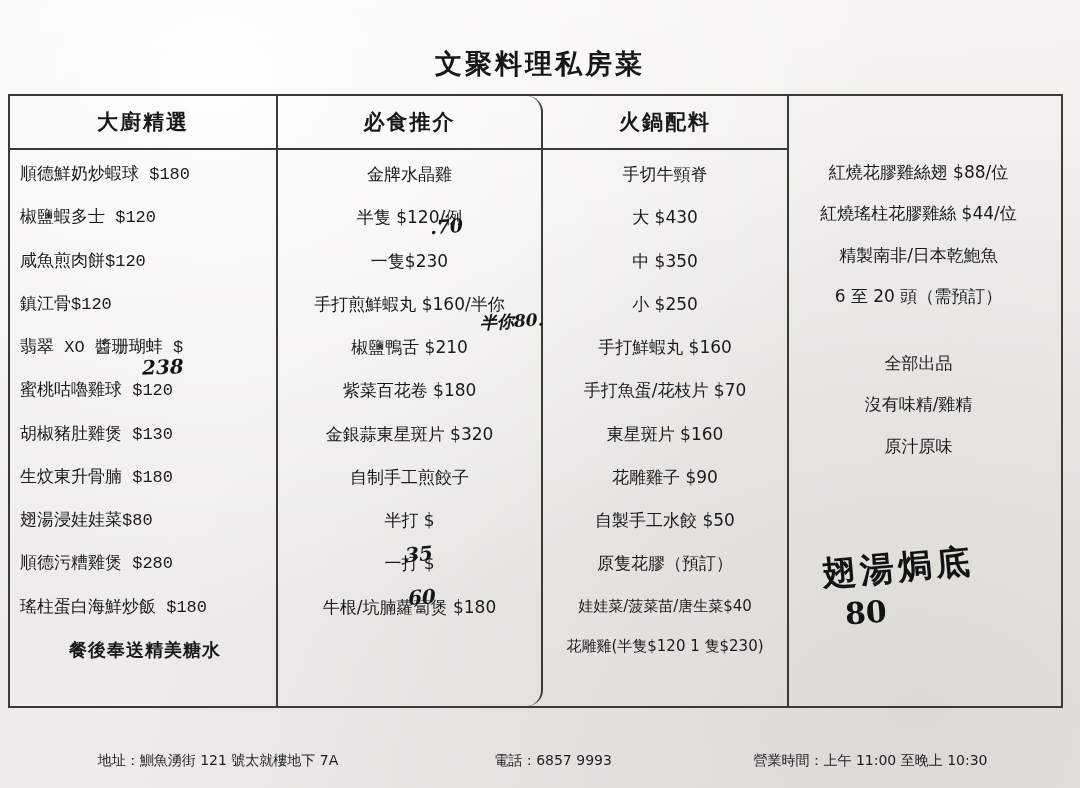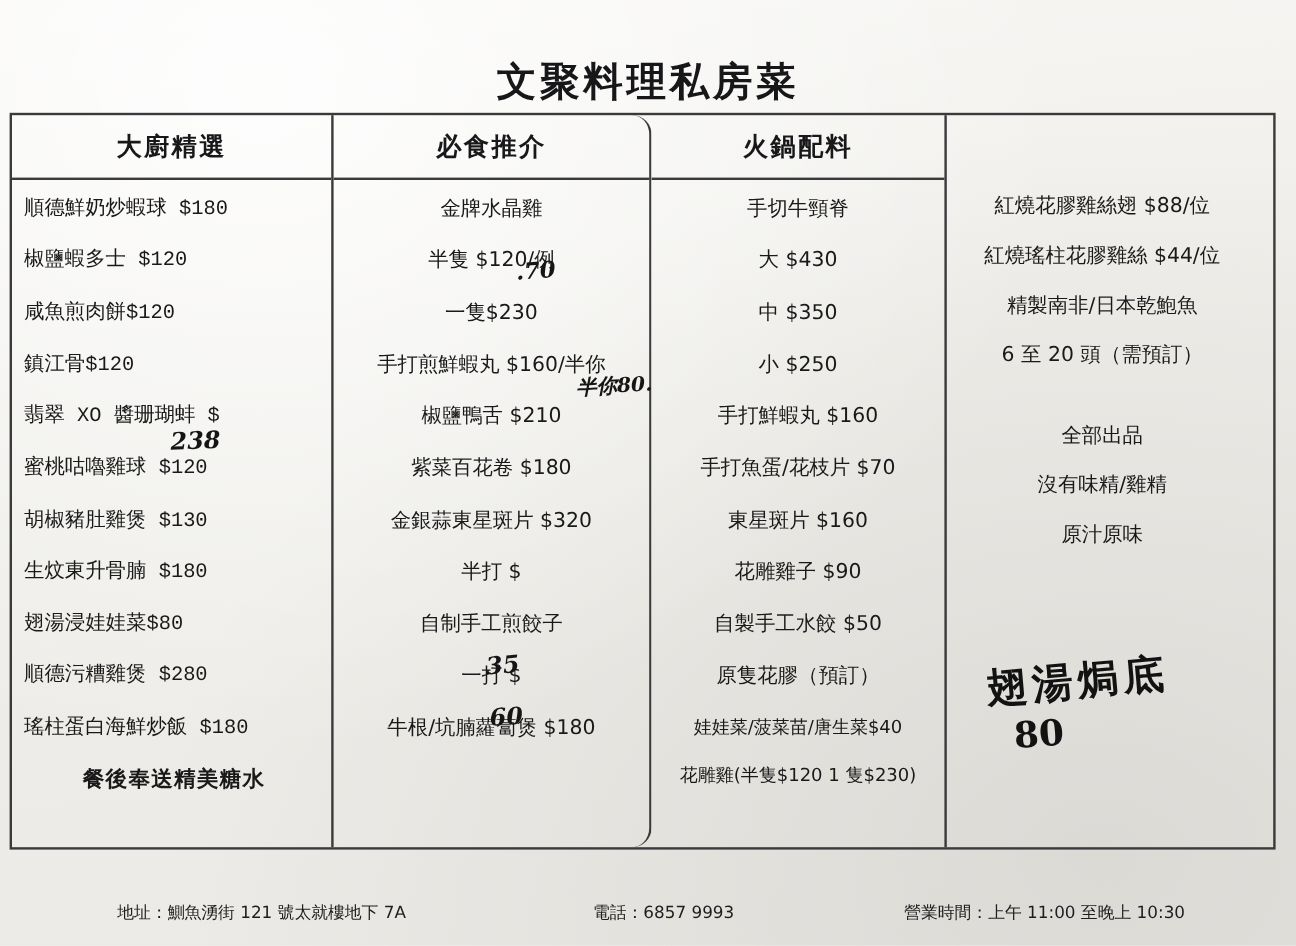--- a/index.html
+++ b/index.html
@@ -26,21 +26,21 @@
       radial-gradient(ellipse at 20% 10%, rgba(255,255,255,0.85), rgba(255,255,255,0) 55%),
       radial-gradient(ellipse at 85% 90%, rgba(180,178,172,0.30), rgba(255,255,255,0) 60%);
     pointer-events: none;
   }
   .title {
     position: absolute;
     top: 46px;
     left: 0;
     width: 1080px;
     text-align: center;
-    font-size: 33px;
+    font-size: 27px;
     font-weight: bold;
     letter-spacing: 3px;
     color: #17171a;
   }
   .grid {
     position: absolute;
     top: 94px;
     left: 8px;
     width: 1055px;
     height: 614px;
@@ -189,22 +189,22 @@
     <div class="col col-2">
       <div class="col-head">必食推介</div>
       <div class="col-body">
         <div class="item">金牌水晶雞</div>
         <div class="item">半隻  $120/例</div>
         <div class="item">一隻$230</div>
         <div class="item">手打煎鮮蝦丸  $160/半你</div>
         <div class="item">椒鹽鴨舌  $210</div>
         <div class="item">紫菜百花卷  $180</div>
         <div class="item">金銀蒜東星斑片  $320</div>
+        <div class="item">自制手工煎餃子</div>
         <div class="item">半打  $</div>
-        <div class="item">自制手工煎餃子</div>
         <div class="item">一打  $</div>
         <div class="item">牛根/坑腩蘿蔔煲  $180</div>
       </div>
     </div>
 
     <div class="col col-3">
       <div class="col-head">火鍋配料</div>
       <div class="col-body">
         <div class="item">手切牛頸脊</div>
         <div class="item">大  $430</div>

